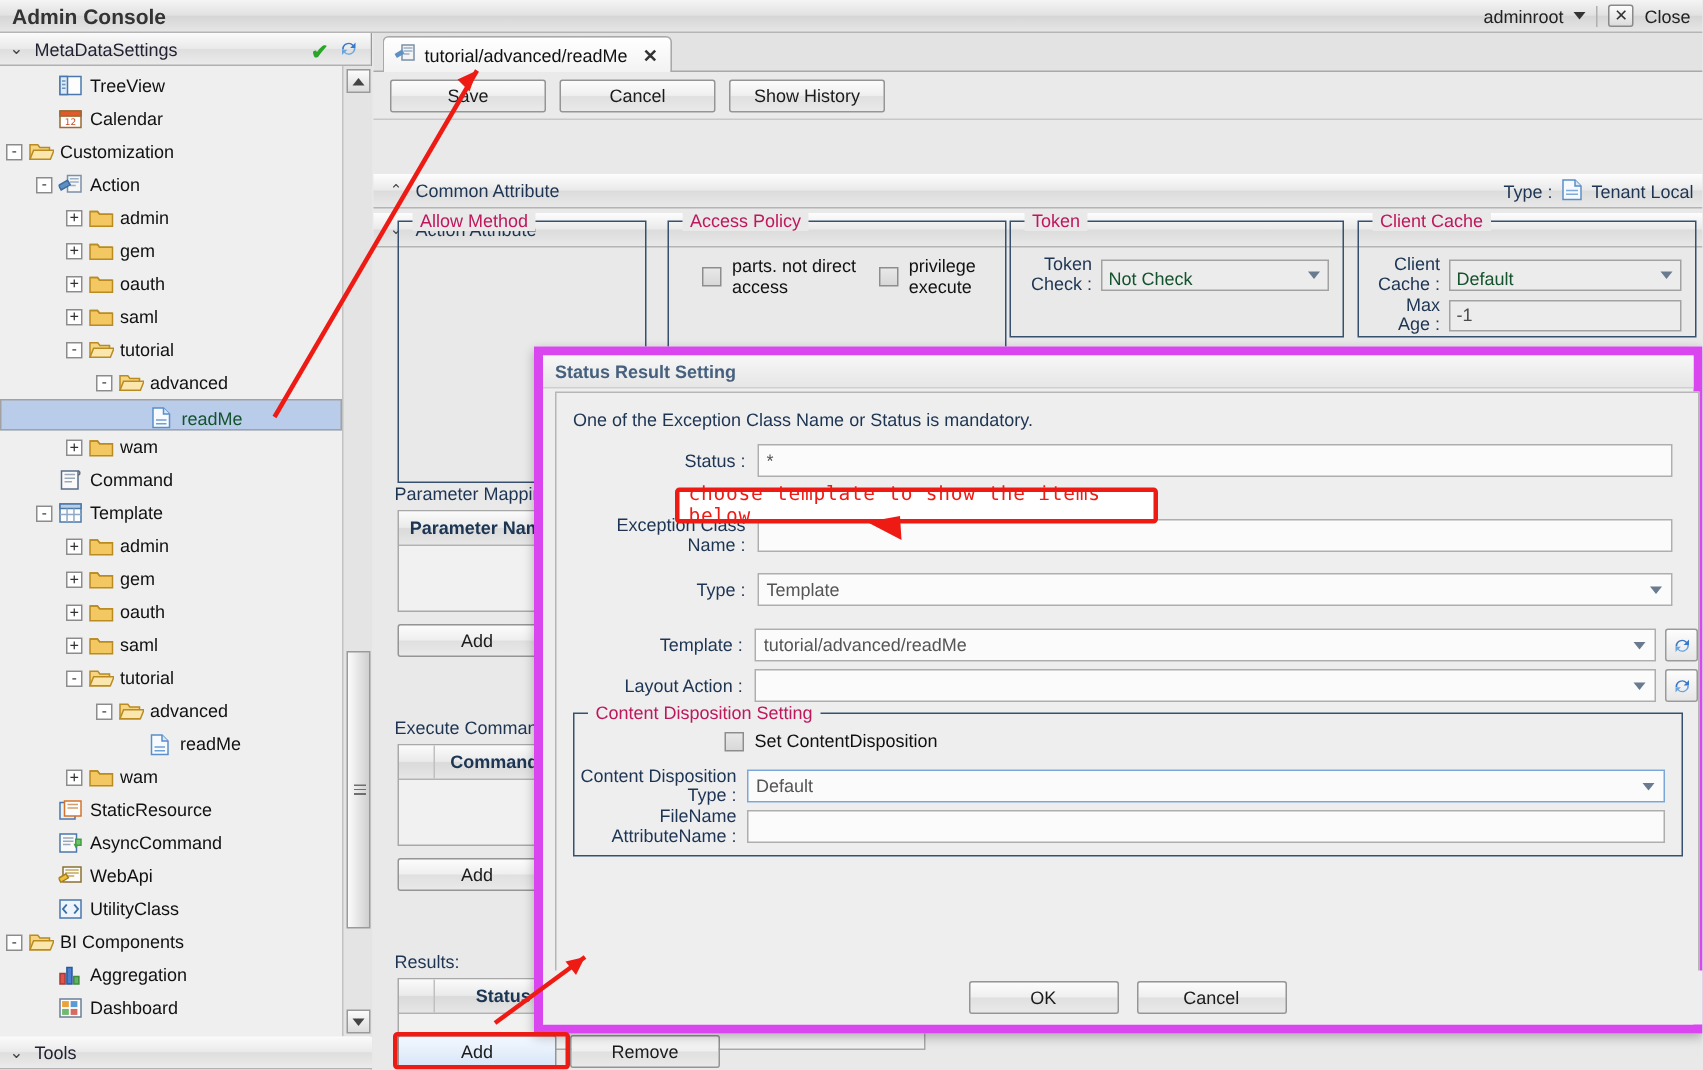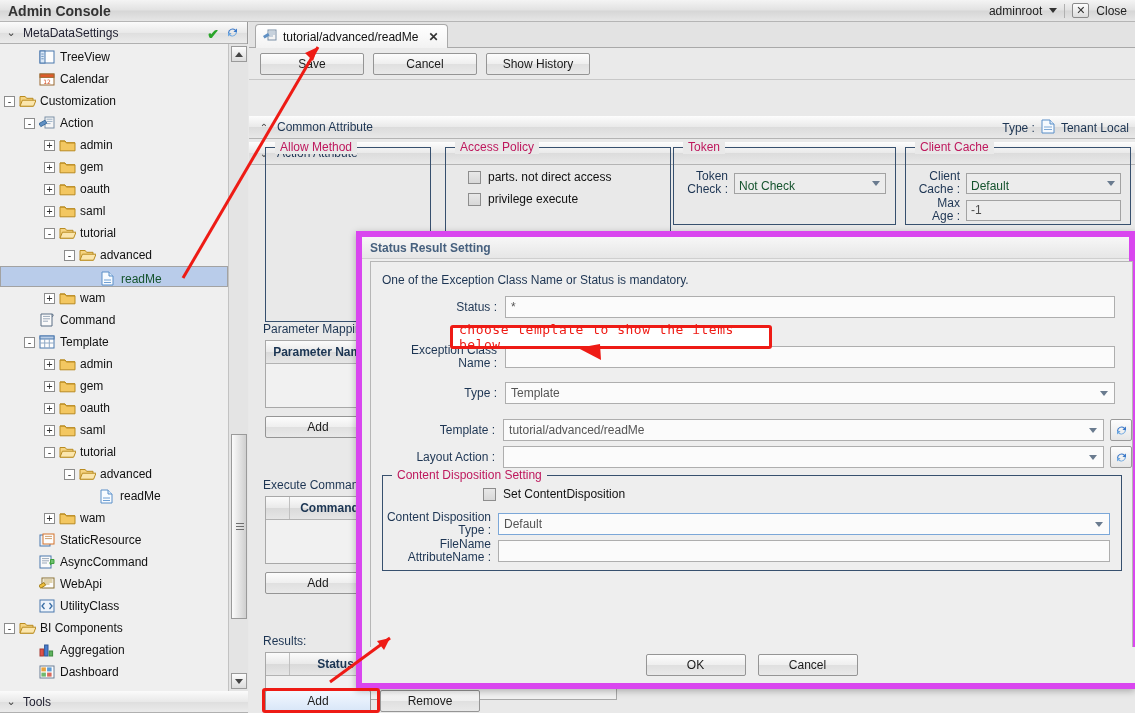--- a/index.html
+++ b/index.html
@@ -686,21 +686,21 @@
       <span class="chev">⌄</span>
       <span>Action Attribute</span>
     </div>
 
     <div class="fs" style="left:16px; top:125px; width:166px; height:175px;">
       <span class="lg">Allow Method</span>
     </div>
 
     <div class="fs" style="left:196px; top:125px; width:226px; height:100px;">
       <span class="lg">Access Policy</span>
-      <div style="position:absolute; left:22px; top:22px; display:flex; flex-direction:column; gap:8px;">
+      <div style="position:absolute; left:22px; top:22px; display:flex; flex-direction:row; gap:8px;">
         <label class="cbrow">
             <span class="cb"></span>
             <span>parts. not direct access</span>
           </label>
         <label class="cbrow">
             <span class="cb"></span>
             <span>privilege execute</span>
           </label>
       </div>
     </div>

